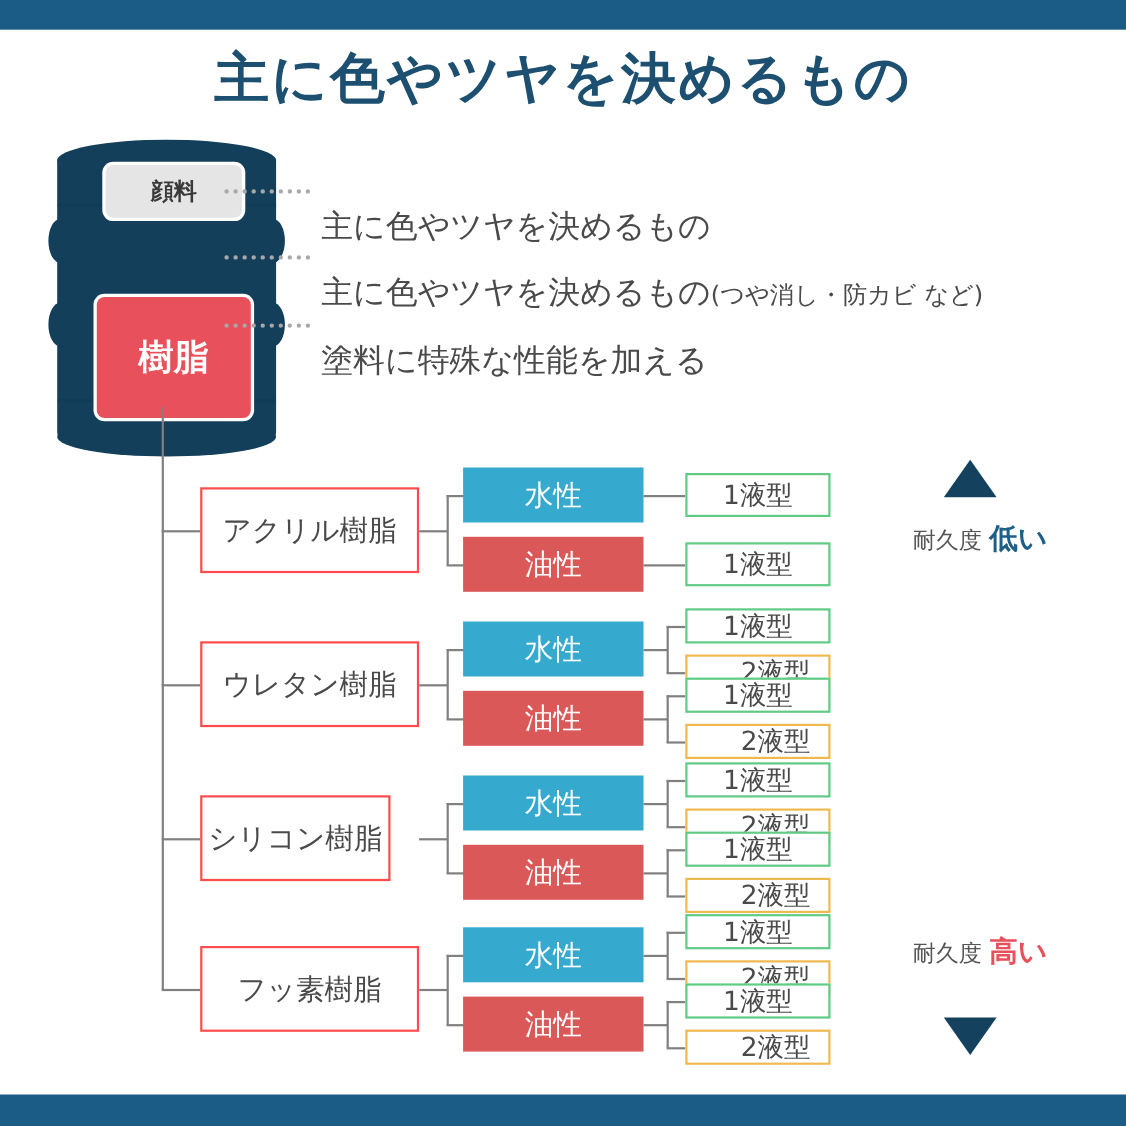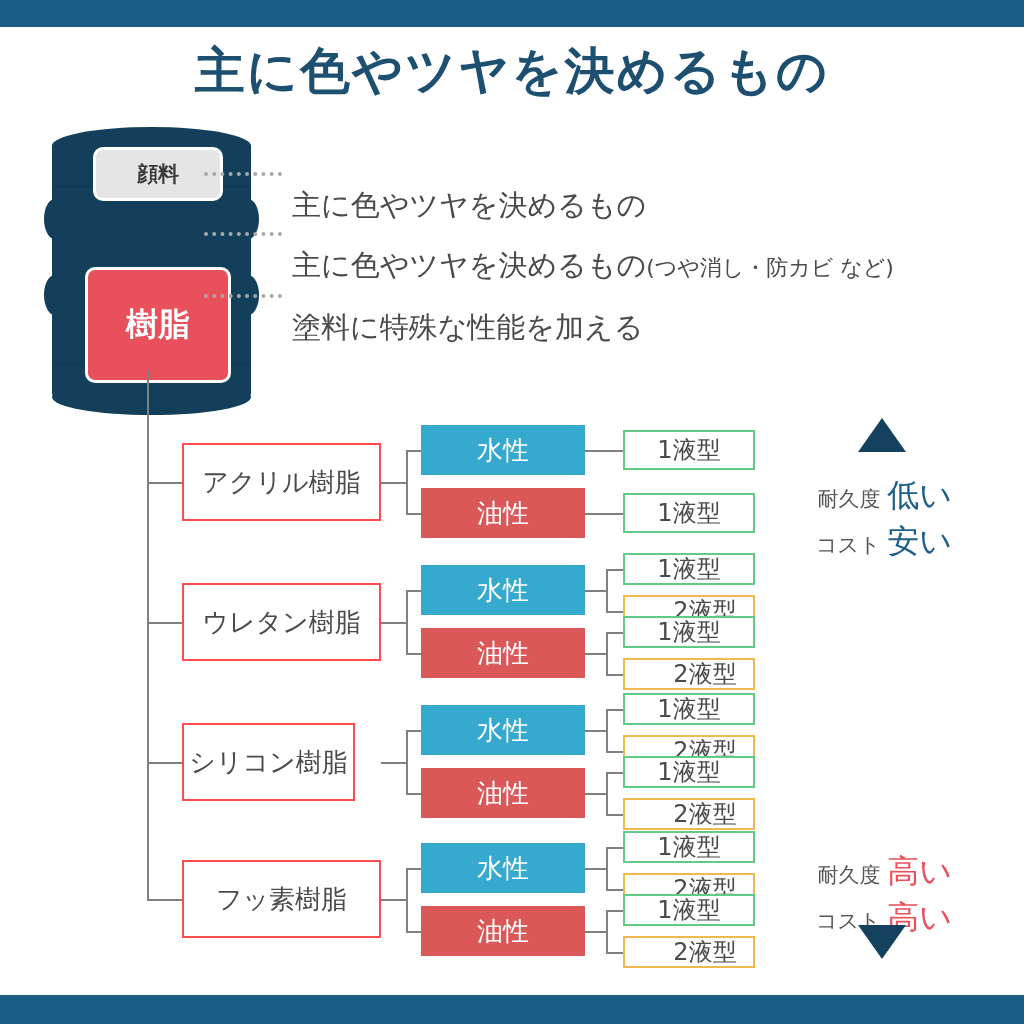--- a/index.html
+++ b/index.html
@@ -104,21 +104,21 @@
   .liquid-box.one{border:2px solid #5fcb84;}
   .liquid-box.two{border:2px solid #f0b94f;padding-left:32px;}
 
   .ln{position:absolute;background:#808080;}
   .ln.h{height:2px;}
   .ln.v{width:2px;}
 
   
   .legend{position:absolute;text-align:right;white-space:nowrap;}
   .legend-row{font-size:21px;color:#555555;line-height:1.45;}
-  .legend-row b{font-size:32px;font-weight:normal;}
+  .legend-row b{font-size:26px;font-weight:bold;}
   .legend-top b{color:#1d5f86;}
   .legend-bot b{color:#e8505b;}
   .tri{
     position:absolute;width:0;height:0;
     border-left:24px solid transparent;border-right:24px solid transparent;
   }
   .tri-up{border-bottom:34px solid #14425e;}
   .tri-down{border-top:34px solid #14425e;}
 </style>
 </head>
@@ -243,29 +243,21 @@
 <div class="liquid-box two" style="left:623px;top:873px;width:132px;height:32px;">2液型</div>
 <div class="liquid-box one" style="left:623px;top:894px;width:132px;height:32px;">1液型</div>
 <div class="liquid-box two" style="left:623px;top:936px;width:132px;height:32px;">2液型</div>
 
 <div class="tri tri-up" style="left:858px;top:418px;"></div>
 <div class="legend legend-top" style="left:706px;top:472px;width:246px;">
   <div class="legend-row">
     <span>耐久度</span>
     <b>低い</b>
   </div>
-  <div class="legend-row">
-    <span>コスト</span>
-    <b>安い</b>
-  </div>
 </div>
 
 <div class="legend legend-bot" style="left:706px;top:848px;width:246px;">
   <div class="legend-row">
     <span>耐久度</span>
     <b>高い</b>
   </div>
-  <div class="legend-row">
-    <span>コスト</span>
-    <b>高い</b>
-  </div>
 </div>
 <div class="tri tri-down" style="left:858px;top:925px;"></div>
 
 </body></html>

